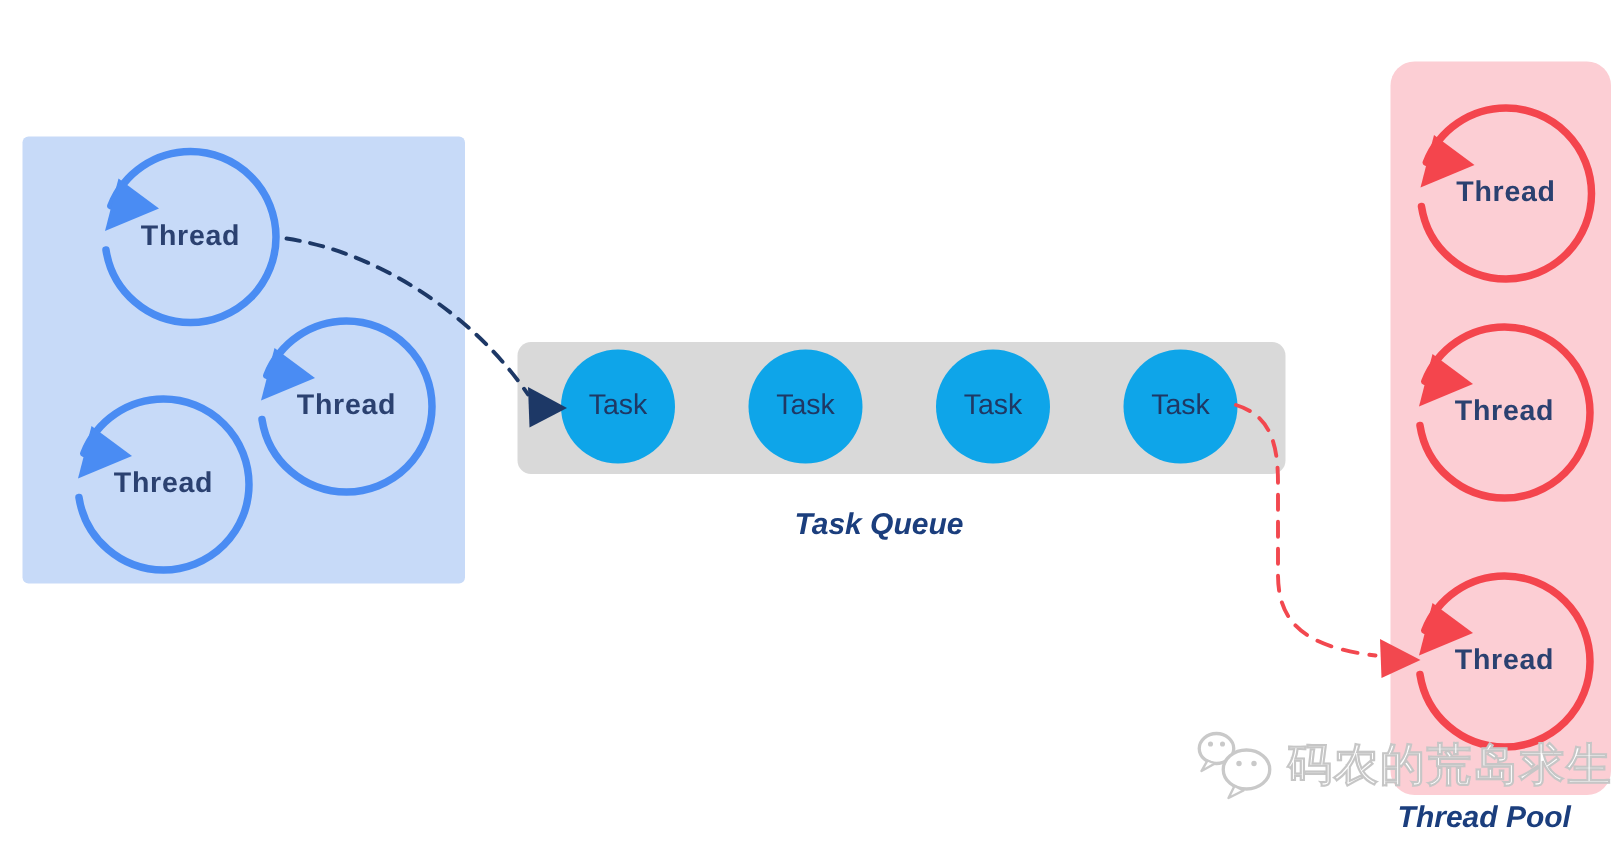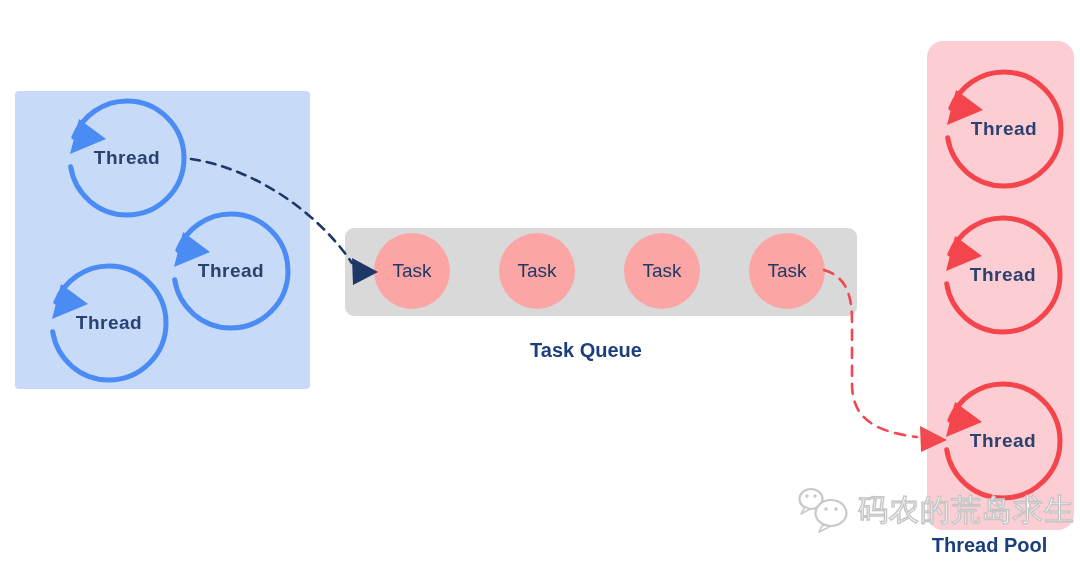--- a/index.html
+++ b/index.html
@@ -20,26 +20,26 @@
   .loop .loop-label{position:absolute;left:0;top:0;width:100%;height:100%;
         display:flex;align-items:center;justify-content:center;
         font-size:19px;color:#2b4170;letter-spacing:0.5px;font-weight:bold;}
   .loop-blue circle{stroke:#4a8cf3;}
   .loop-blue polygon{fill:#4a8cf3;}
   .loop-red circle{stroke:#f4454d;}
   .loop-red polygon{fill:#f4454d;}
 
   
   .task-circle{position:absolute;top:233px;width:76px;height:76px;border-radius:50%;
-               background:#fca5a5;display:flex;align-items:center;justify-content:center;
+               background:#0ea5e9;display:flex;align-items:center;justify-content:center;
                font-size:19px;color:#1f3864;}
   .task-1{left:374px;} .task-2{left:499px;} .task-3{left:624px;} .task-4{left:749px;}
 
   
-  .section-label{position:absolute;font-size:20px;font-weight:bold;
+  .section-label{position:absolute;font-size:20px;font-weight:bold;font-style:italic;
                  color:#1b3e7d;text-align:center;}
   .producers-label{left:15px;top:411px;width:295px;}
   .queue-label{left:330px;top:339px;width:512px;}
   .pool-label{left:916px;top:534px;width:147px;}
 
   
   .connectors{position:absolute;left:0;top:0;width:1080px;height:563px;pointer-events:none;}
 
   
   .watermark{position:absolute;left:796px;top:486px;display:flex;align-items:center;gap:4px;justify-content:center;}

